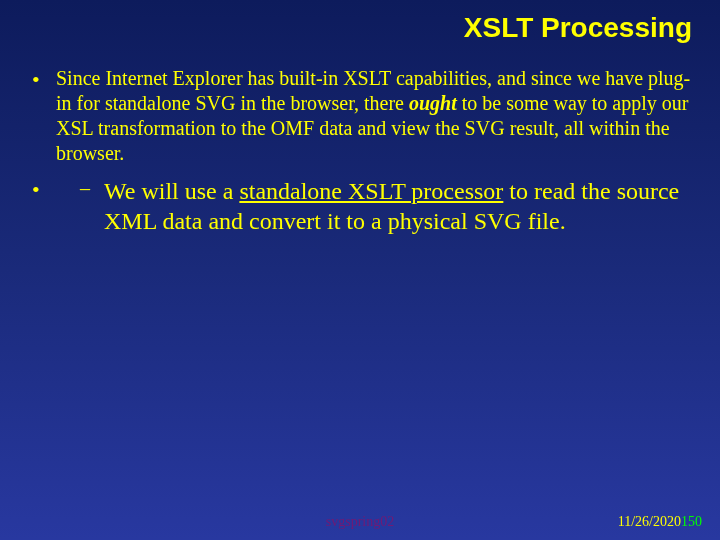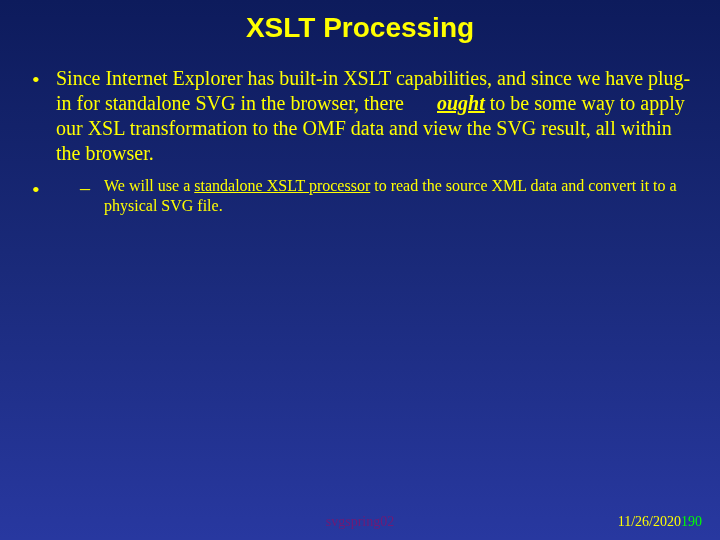--- a/index.html
+++ b/index.html
@@ -9,21 +9,21 @@
     background: linear-gradient(180deg, #0d1b5c 0%, #1a2a7a 50%, #2838a0 100%);
     font-family: "Times New Roman", Times, serif;
     color: #ffff00;
     overflow: hidden;
     position: relative;
   }
   .slide {
     padding: 12px 28px 0 28px;
   }
   .title {
-    text-align: center;
+    text-align: right;
     font-family: Arial, Helvetica, sans-serif;
     font-weight: bold;
     font-size: 28px;
     color: #ffff00;
     margin-bottom: 22px;
   }
   .bullets {
     list-style: none;
     padding-left: 0;
   }
@@ -44,36 +44,34 @@
   }
   .sub {
     list-style: none;
     padding-left: 0;
     margin-top: 6px;
   }
   .sub > li {
     position: relative;
     padding-left: 48px;
     margin-bottom: 6px;
-    font-size: 16px;
+    font-size: 24px;
     line-height: 1.25;
   }
   .sub > li::before {
     content: "–";
     position: absolute;
     left: 24px;
     top: 0;
     font-size: 20px;
     color: #ffff00;
   }
   .ought {
     font-style: italic;
     font-weight: bold;
-    text-decoration: underline;
-    margin-left: 28px;
   }
   .uline {
     text-decoration: underline;
   }
   .footer {
     position: absolute;
     bottom: 10px;
     left: 0;
     width: 100%;
     padding: 0 18px;
@@ -102,14 +100,14 @@
           <span>We will use a </span><span class="uline">standalone XSLT processor</span><span> to read the source XML data and convert it to a physical SVG file.</span>
         </li>
       </ul>
     </li>
   </ul>
 </div>
 
 <div class="footer">
   <span class="left">11/26/2020</span>
   <span class="center">svgspring02</span>
-  <span class="right">190</span>
+  <span class="right">150</span>
 </div>
 
 </body></html>

